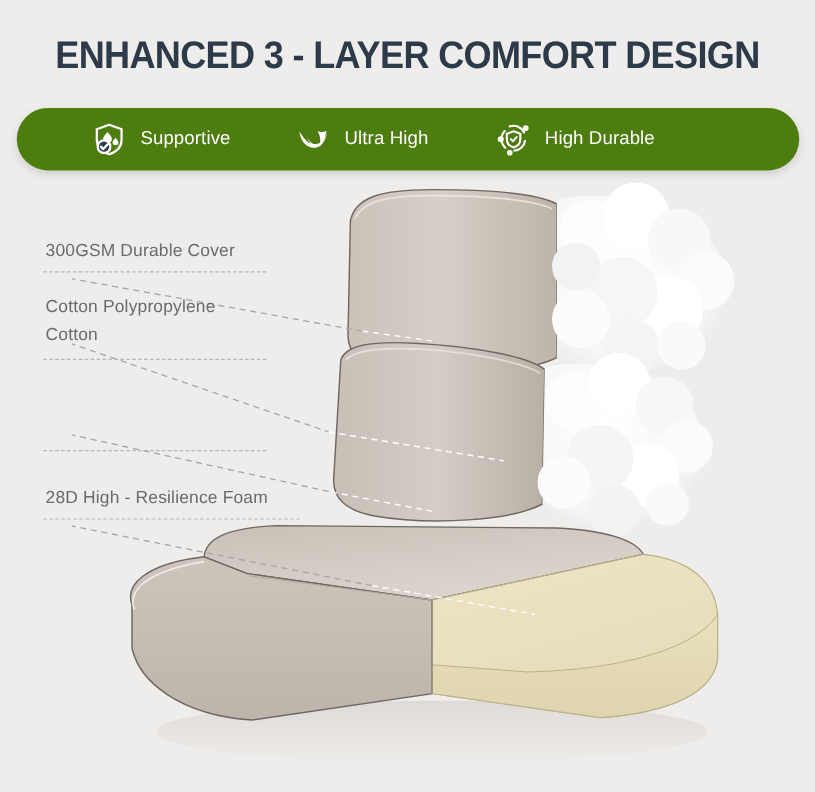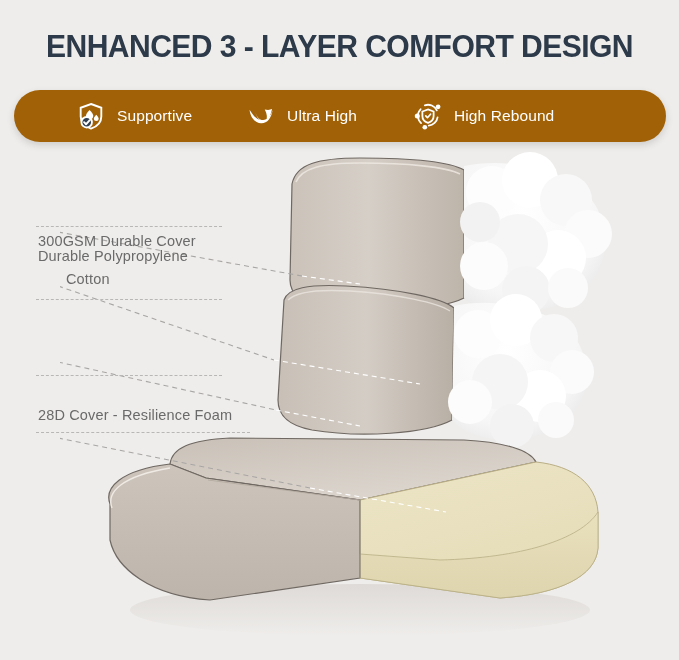--- a/index.html
+++ b/index.html
@@ -30,21 +30,21 @@
     white-space: nowrap;
   }
 
   
   .feature-bar {
     position: absolute;
     top: 90px;
     left: 14px;
     width: 652px;
     height: 52px;
-    background: #a16207;
+    background: #4d7c0f;
     border-radius: 26px;
     box-shadow: 0 3px 7px rgba(60,60,60,0.18);
     display: flex;
   }
   .feature-item {
     display: flex;
     align-items: center;
     height: 100%;
   }
   .feature-item.f0 { margin-left: 62px; }
@@ -73,21 +73,21 @@
   }
   .annot {
     position: absolute;
     color: #6a6a6a;
     font-size: 14.5px;
     line-height: 23px;
     white-space: nowrap;
     letter-spacing: 0.15px;
     pointer-events: auto;
   }
-  .annot-line2 { display: block; margin-left: 28px; }
+  .annot-line2 { display: block; }
   .dash-rule {
     position: absolute;
     height: 0;
     border-top: 1px dashed #b9b7b5;
   }
 
   
   .product {
     position: absolute;
     top: 148px;
@@ -144,21 +144,21 @@
         <path d="M16 9.0 L22 11.2 V16.0 C22 19.6 19.5 22.2 16 23.4 C12.5 22.2 10 19.6 10 16.0 V11.2 Z" fill="none" stroke="#ffffff" stroke-width="1.9"></path>
         <path d="M13.6 15.9 l1.8 1.9 l3.3 -3.7" fill="none" stroke="#ffffff" stroke-width="1.8" stroke-linecap="round" stroke-linejoin="round"></path>
         <path d="M8.1 8.8 A10.4 10.4 0 0 0 8.6 23.6" fill="none" stroke="#ffffff" stroke-width="1.9" stroke-linecap="round"></path>
         <path d="M12.6 4.6 A10.4 10.4 0 0 1 25.4 10.0" fill="none" stroke="#ffffff" stroke-width="1.9" stroke-linecap="round"></path>
         <path d="M26.2 17.4 A10.4 10.4 0 0 1 16.8 26.2" fill="none" stroke="#ffffff" stroke-width="1.9" stroke-linecap="round"></path>
         <circle cx="4.6" cy="16.0" r="2.7" fill="#ffffff"></circle>
         <circle cx="26.8" cy="6.2" r="2.5" fill="#ffffff"></circle>
         <circle cx="12.6" cy="28.0" r="2.5" fill="#ffffff"></circle>
       </svg>
     </span>
-    <span class="feature-label">High Rebound</span>
+    <span class="feature-label">High Durable</span>
   </div>
 </div>
 
 <div class="product">
   <svg width="600" height="500" viewBox="0 0 600 500">
     <defs>
       <linearGradient id="fabTop" x1="0" y1="0" x2="1" y2="0">
         <stop offset="0" stop-color="#cbc3ba"></stop>
         <stop offset="0.45" stop-color="#d6cfc7"></stop>
         <stop offset="1" stop-color="#bdb4aa"></stop>
@@ -268,30 +268,30 @@
       <path class="leader leader-white" d="M216 262 L300 278"></path>
 
       <path class="leader leader-grey" d="M-2 290 L250 340"></path>
       <path class="leader leader-white" d="M250 340 L386 364"></path>
     </g>
   </svg>
 </div>
 
 <div class="annots">
 
-  <div class="annot" style="top:198px; left:38px;margin-top:32px;">
+  <div class="annot" style="top:198px; left:38px;">
     <span>300GSM Durable Cover</span>
   </div>
   <div class="dash-rule" style="top:226px; left:36px; width:186px;"></div>
 
   <div class="annot" style="top:245px; left:38px;">
-    <span>Durable Polypropylene</span>
+    <span>Cotton Polypropylene</span>
     <span class="annot-line2">Cotton</span>
   </div>
   <div class="dash-rule" style="top:299px; left:36px; width:186px;"></div>
 
   <div class="dash-rule" style="top:375px; left:36px; width:186px;"></div>
 
   <div class="annot" style="top:404px; left:38px;">
-    <span>28D Cover - Resilience Foam</span>
+    <span>28D High - Resilience Foam</span>
   </div>
   <div class="dash-rule" style="top:432px; left:36px; width:214px;"></div>
 </div>
 
 </body></html>

